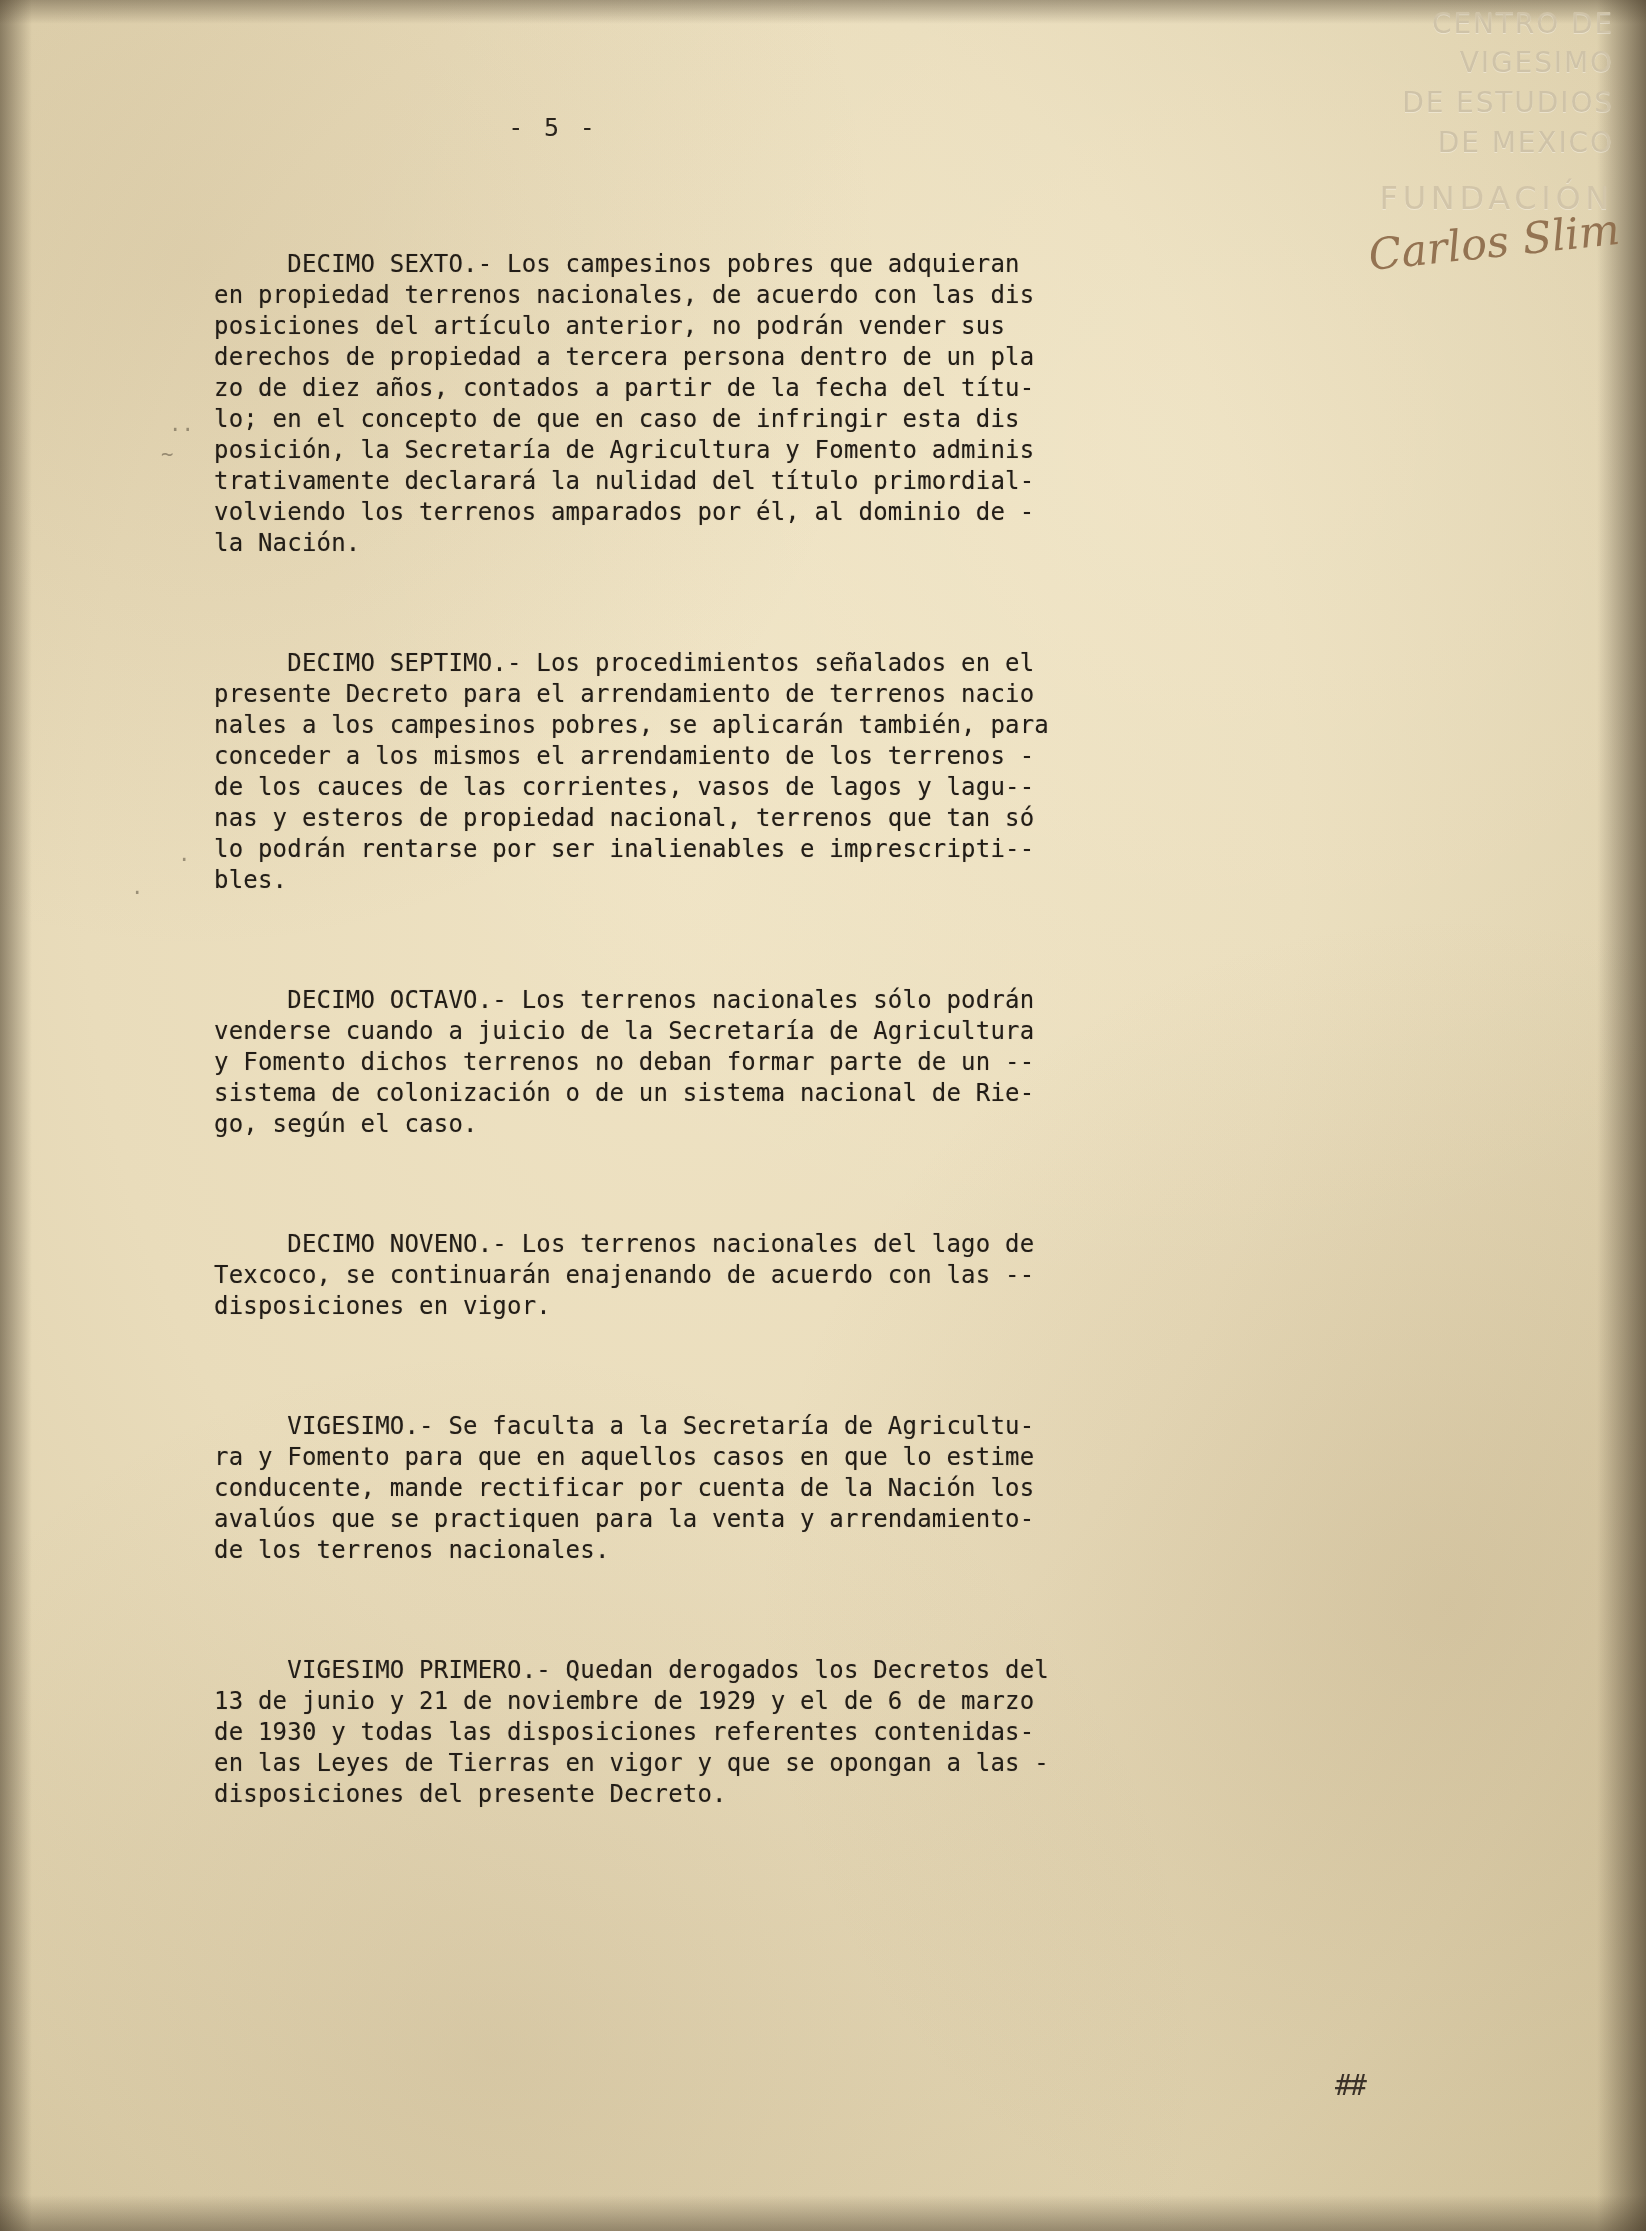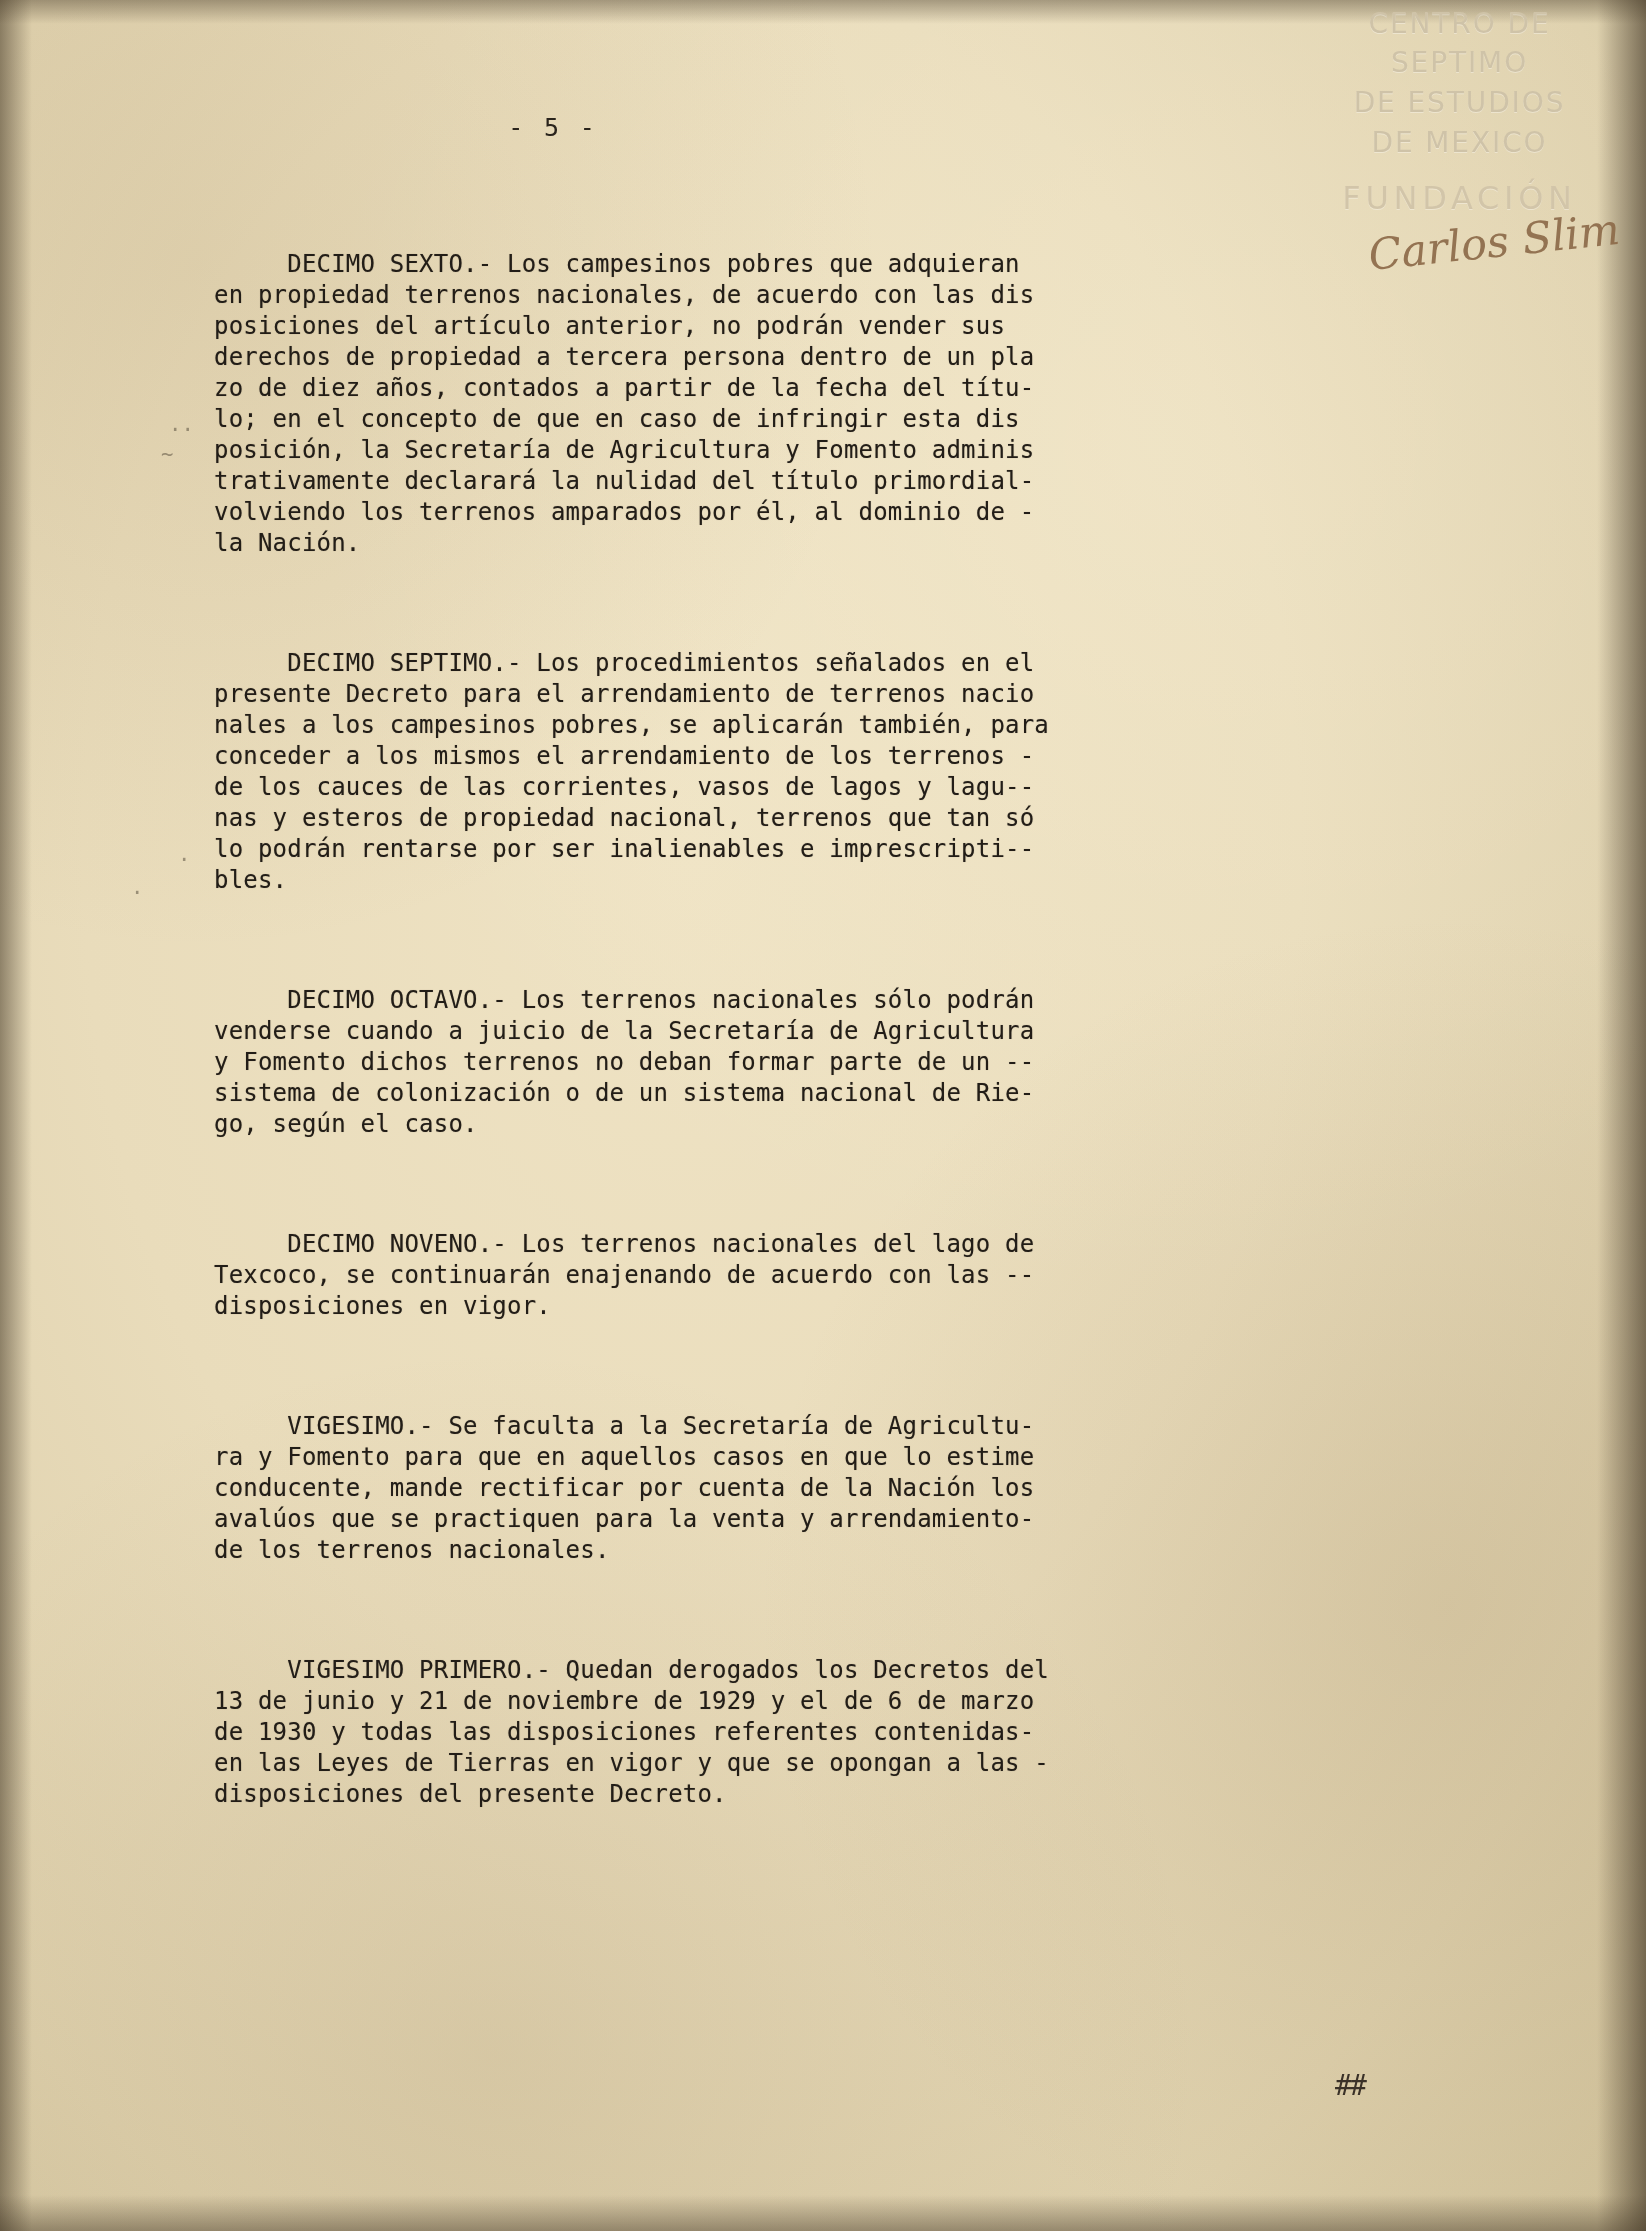--- a/index.html
+++ b/index.html
@@ -57,21 +57,21 @@
     left: 0; right: 0; bottom: 0; height: 37px;
     background: linear-gradient(to top, rgba(60,48,32,0.45), rgba(60,48,32,0.0));
   }
 
   
   #watermark {
     position: absolute;
     top: 3.7px;
     right: 32px;
     width: 309px;
-    text-align: center;
+    text-align: right;
     color: #cfc3a8;
     font-family: "DejaVu Sans", sans-serif;
     letter-spacing: 1.9px;
     line-height: 1.42;
     font-size: 28px;
     text-shadow: 0 0.9px 0 rgba(255,255,255,0.35);
     pointer-events: none;
   }
   #watermark .wm-line { display: block; white-space: nowrap; }
   #watermark .wm-found {
@@ -152,21 +152,21 @@
 
 <div id="page">
 
   <div class="edge edge-left"></div>
   <div class="edge edge-right"></div>
   <div class="edge edge-top"></div>
   <div class="edge edge-bottom"></div>
 
   <div id="watermark">
     <span class="wm-line">CENTRO DE</span>
-    <span class="wm-line">SEPTIMO</span>
+    <span class="wm-line">VIGESIMO</span>
     <span class="wm-line">DE ESTUDIOS</span>
     <span class="wm-line">DE MEXICO</span>
     <span class="wm-found">FUNDACIÓN</span>
   </div>
 
   <div id="signature">Carlos Slim</div>
 
   <div id="typed">
     <div class="pageno">- 5 -</div>
 

